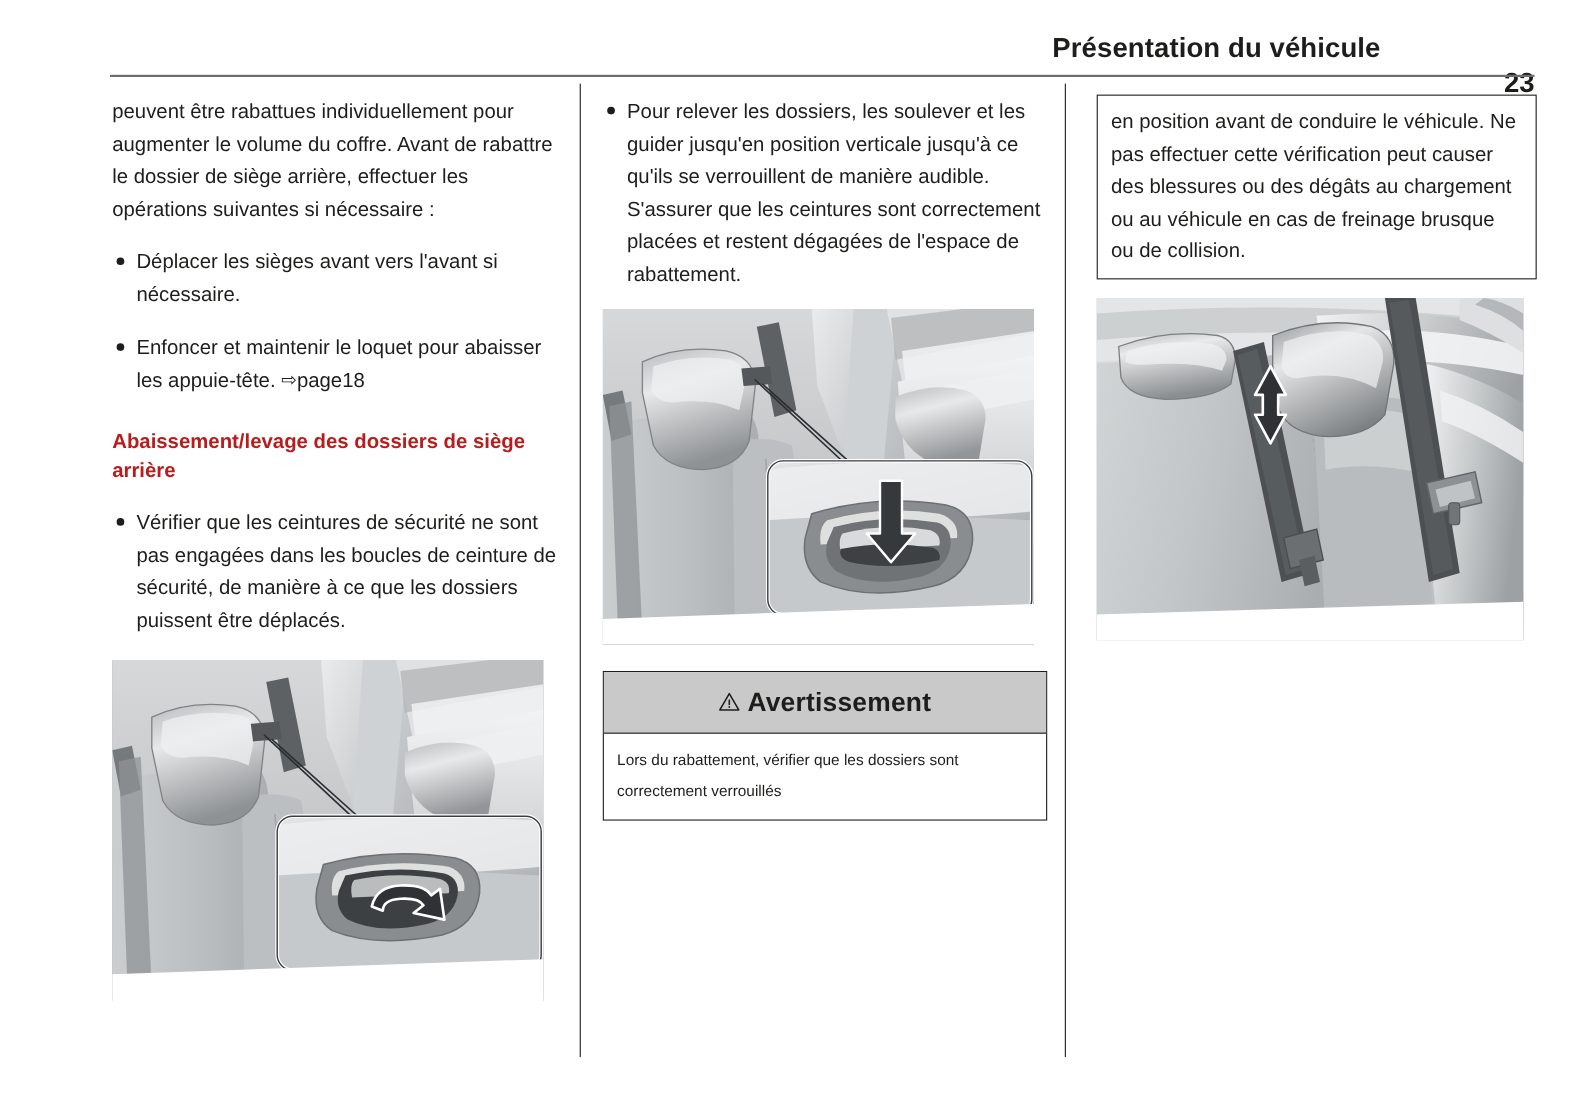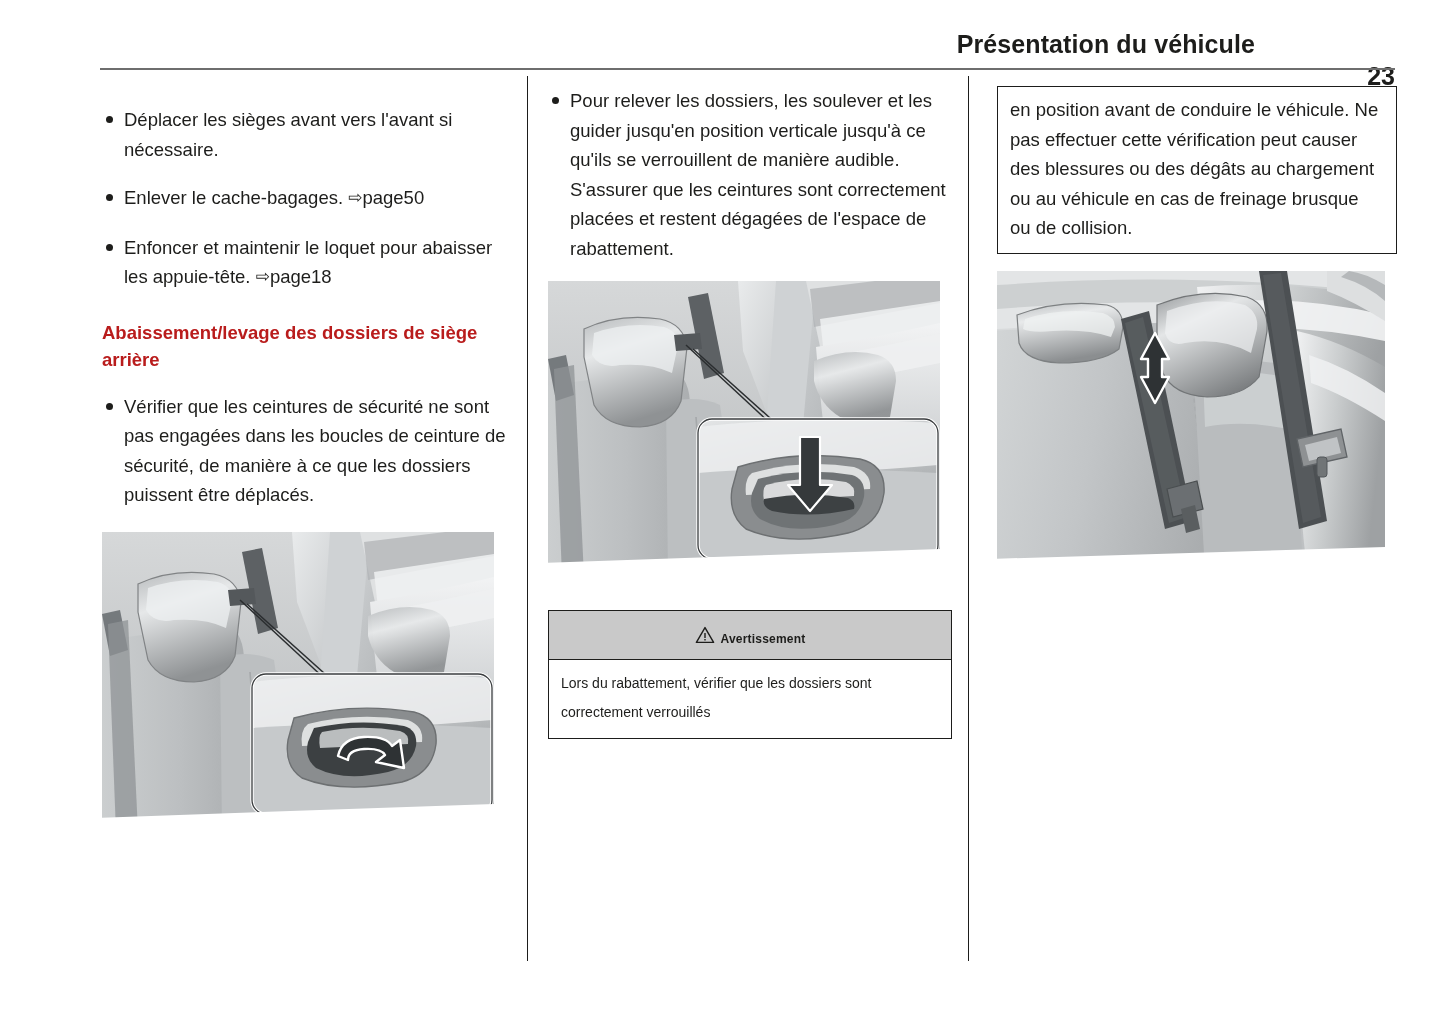--- a/index.html
+++ b/index.html
@@ -128,21 +128,21 @@
 
   
   .warning-box {
     border: 1.5px solid #1d1d1b;
     background: #ffffff;
   }
   .warning-head {
     background: #c9c9c9;
     border-bottom: 1.5px solid #1d1d1b;
     text-align: center;
-    font-size: 12px;
+    font-size: 24px;
     font-weight: 600;
     padding: 14px 0 13px 0;
     letter-spacing: 0.2px;
   }
   .warning-head .tri {
     display: inline-block;
     margin-right: 6px;
     transform: translateY(1px);
   }
   .warning-body {
@@ -167,28 +167,25 @@
   <div class="header-title">Présentation du véhicule</div>
   <div class="header-pageno">23</div>
   <div class="header-rule"></div>
 </div>
 
 <div class="col-divider d1"></div>
 <div class="col-divider d2"></div>
 
 <div class="column col-left">
 
+  <p class="body-text">peuvent être rabattues individuellement pour augmenter le volume du coffre. Avant de rabattre le dossier de siège arrière, effectuer les opérations suivantes si nécessaire :</p>
 
   <ul class="bullets">
     <li>
       <span>Déplacer les sièges avant vers l'avant si nécessaire.</span>
-    </li>
-    <li>
-      <span>Enlever le cache-bagages.</span>
-      <span class="pageref"><span class="arrow-glyph">⇨</span><span>page50</span></span>
     </li>
     <li>
       <span>Enfoncer et maintenir le loquet pour abaisser les appuie-tête.</span>
       <span class="pageref"><span class="arrow-glyph">⇨</span><span>page18</span></span>
     </li>
   </ul>
 
   <h3 class="subhead">Abaissement/levage des dossiers de siège arrière</h3>
 
   <ul class="bullets">

